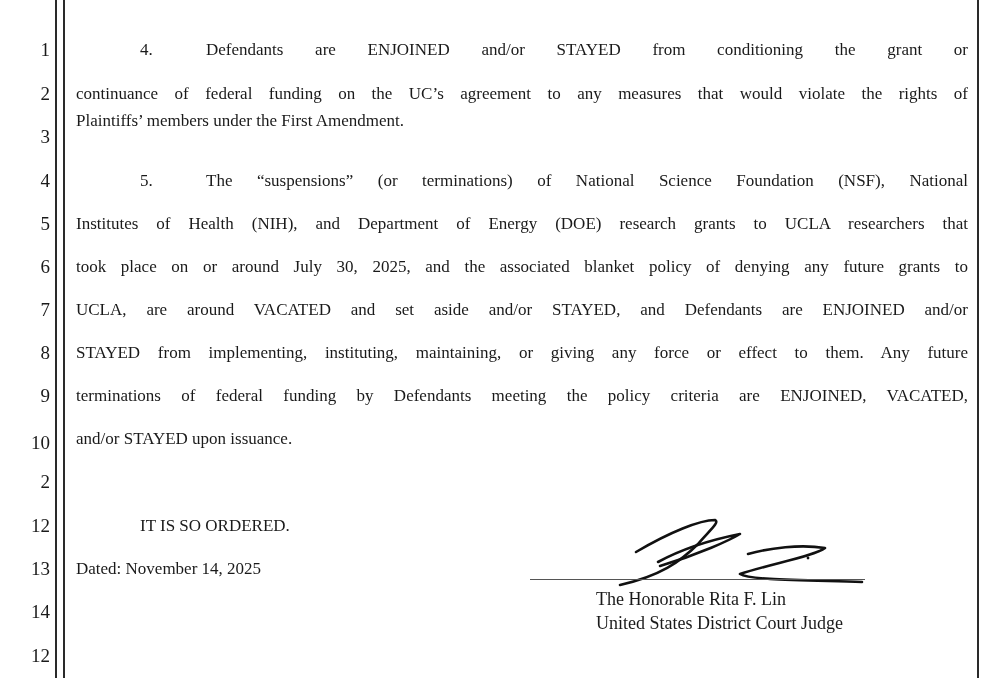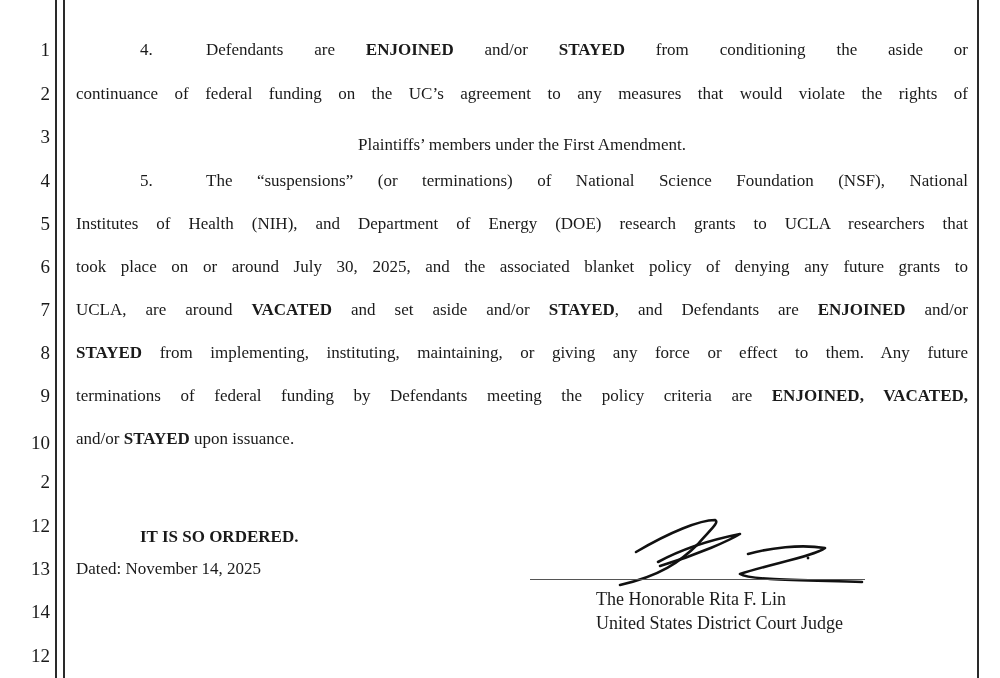--- a/index.html
+++ b/index.html
@@ -4,21 +4,21 @@
 <style>
   html, body { margin: 0; padding: 0; background: #ffffff; }
   body { width: 1000px; height: 678px; position: relative; overflow: hidden;
          font-family: "Liberation Serif", serif; color: #1a1a1a; }
   .vrule { position: absolute; top: 0; bottom: 0; width: 2px; background: #2a2a2a; }
   .lnum { position: absolute; left: 0; width: 50px; text-align: right;
           font-size: 19px; line-height: 22px; }
   .line { position: absolute; left: 76px; width: 892px; font-size: 17px;
           line-height: 22px; white-space: nowrap; }
   .just { text-align: justify; text-align-last: justify; white-space: normal; }
-  b { font-weight: bold; margin-top: 16px; }
+  b { font-weight: normal; margin-top: 16px; }
   .sigline { position: absolute; left: 530px; top: 579px; width: 335px; height: 1px; background: #555; }
   .sigtext { position: absolute; left: 596px; font-size: 18px; line-height: 22px; white-space: nowrap; }
   .sig { position: absolute; left: 600px; top: 510px; }
 </style>
 </head>
 <body>
 
 <div class="vrule" style="left:55px;"></div>
 <div class="vrule" style="left:63px;"></div>
 <div class="vrule" style="left:977px;"></div>
@@ -38,41 +38,41 @@
   <div class="lnum" style="top:515px">12</div>
   <div class="lnum" style="top:558px">13</div>
   <div class="lnum" style="top:601px">14</div>
   <div class="lnum" style="top:645px">12</div>
 </div>
 
 <div>
   <div class="line" style="top:39px;">
     <span style="position:absolute;left:64px;">4.</span>
     <span class="just" style="position:absolute;left:130px;right:0;display:block;">
-      <span>Defendants are </span><b>ENJOINED</b><span> and/or </span><b>STAYED</b><span> from conditioning the aside or</span>
+      <span>Defendants are </span><b>ENJOINED</b><span> and/or </span><b>STAYED</b><span> from conditioning the grant or</span>
     </span>
   </div>
   <div class="line just" style="top:83px;">continuance of federal funding on the UC’s agreement to any measures that would violate the rights of</div>
-  <div class="line" style="top:134px;text-align:center;">Plaintiffs’ members under the First Amendment.</div>
+  <div class="line" style="top:110px;">Plaintiffs’ members under the First Amendment.</div>
 </div>
 
 <div>
   <div class="line" style="top:170px;">
     <span style="position:absolute;left:64px;">5.</span>
     <span class="just" style="position:absolute;left:130px;right:0;display:block;">The “suspensions” (or terminations) of National Science Foundation (NSF), National</span>
   </div>
   <div class="line just" style="top:213px;">Institutes of Health (NIH), and Department of Energy (DOE) research grants to UCLA researchers that</div>
   <div class="line just" style="top:256px;">took place on or around July 30, 2025, and the associated blanket policy of denying any future grants to</div>
   <div class="line just" style="top:299px;"><span>UCLA, are around </span><b>VACATED</b><span> and set aside and/or </span><b>STAYED</b><span>, and Defendants are </span><b>ENJOINED</b><span> and/or</span></div>
   <div class="line just" style="top:342px;"><b>STAYED</b><span> from implementing, instituting, maintaining, or giving any force or effect to them. Any future</span></div>
   <div class="line just" style="top:385px;"><span>terminations of federal funding by Defendants meeting the policy criteria are </span><b>ENJOINED, VACATED,</b></div>
   <div class="line" style="top:428px;"><span>and/or </span><b>STAYED</b><span> upon issuance.</span></div>
 </div>
 
-<div class="line" style="top:515px;left:140px;width:auto;font-weight:bold;margin-top:11px;">IT IS SO ORDERED.</div>
+<div class="line" style="top:515px;left:140px;width:auto;font-weight:normal;">IT IS SO ORDERED.</div>
 <div class="line" style="top:558px;width:auto;">Dated: November 14, 2025</div>
 
 <svg class="sig" width="270" height="80" viewBox="0 0 270 80">
   <g fill="none" stroke="#111" stroke-width="2.6" stroke-linecap="round" stroke-linejoin="round">
     <path d="M 36 42 C 70 22, 100 10, 115 10 C 120 12, 110 20, 98 34 C 80 52, 60 66, 20 75"></path>
     <path d="M 58 52 C 80 40, 110 30, 140 24 C 130 30, 100 44, 60 56"></path>
     <path d="M 148 44 C 170 38, 200 34, 225 38 C 215 46, 170 54, 140 64 C 150 70, 200 70, 262 72"></path>
   </g>
   <circle cx="208" cy="48" r="1.4" fill="#111"></circle>
 </svg>

